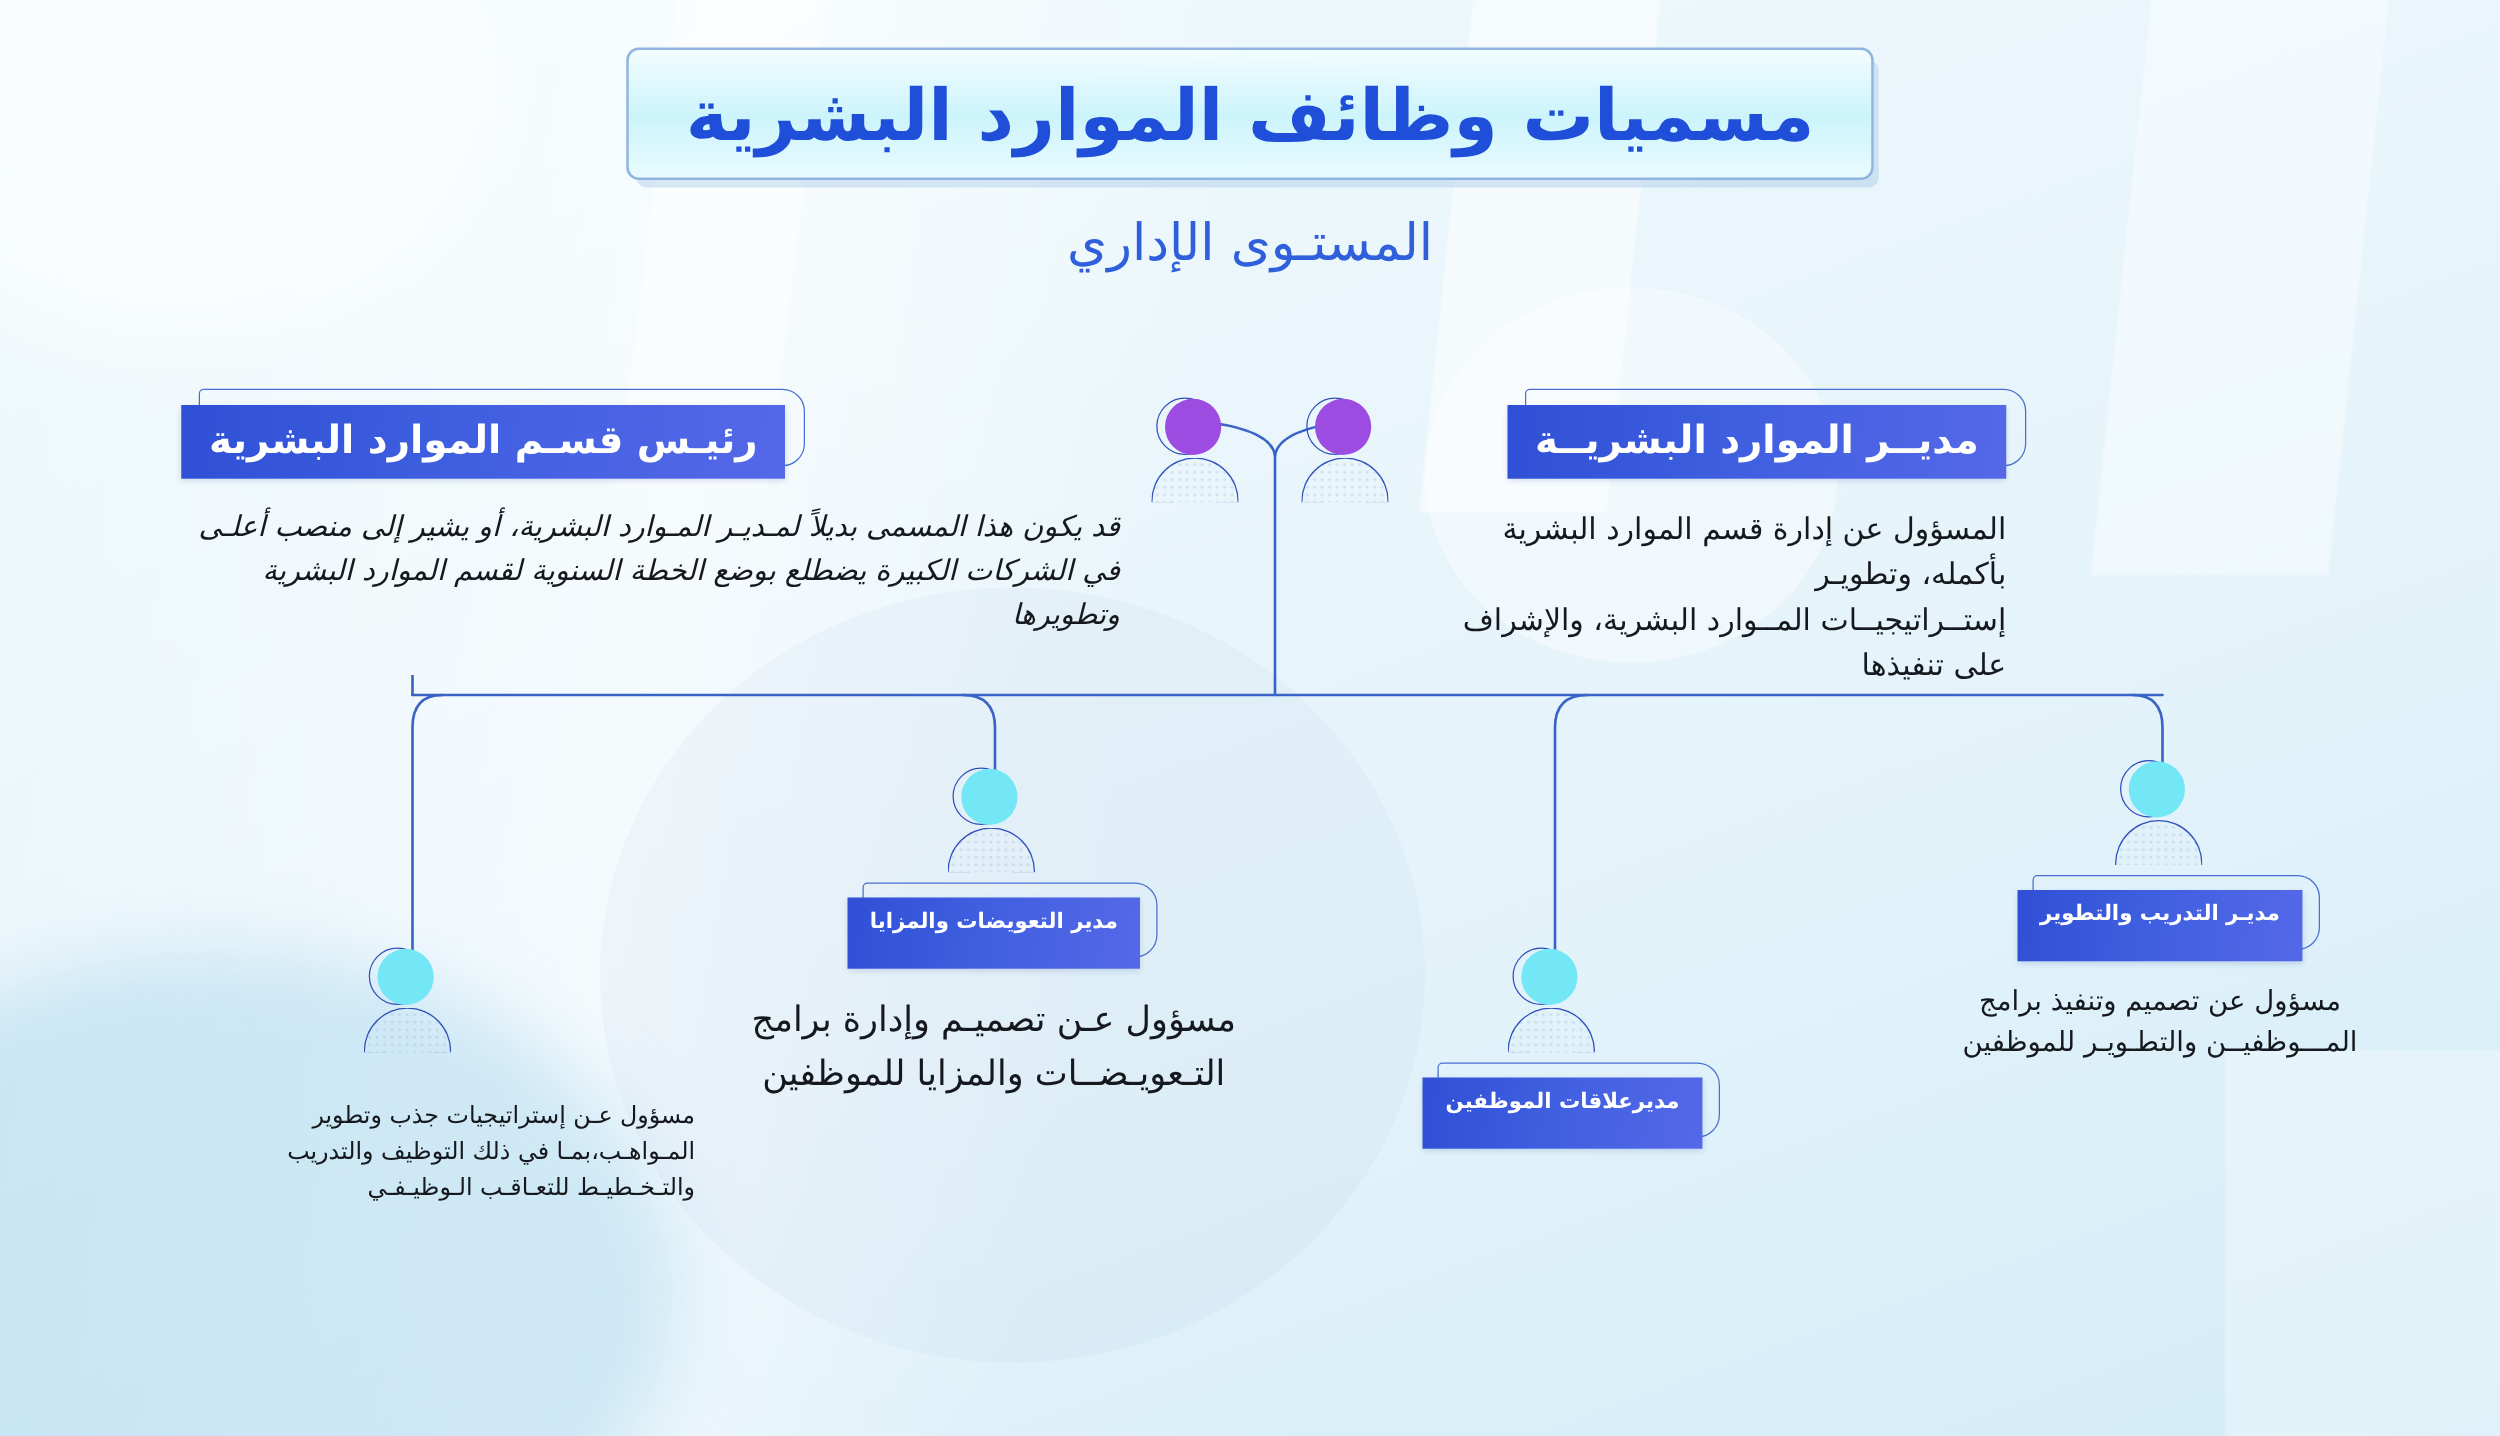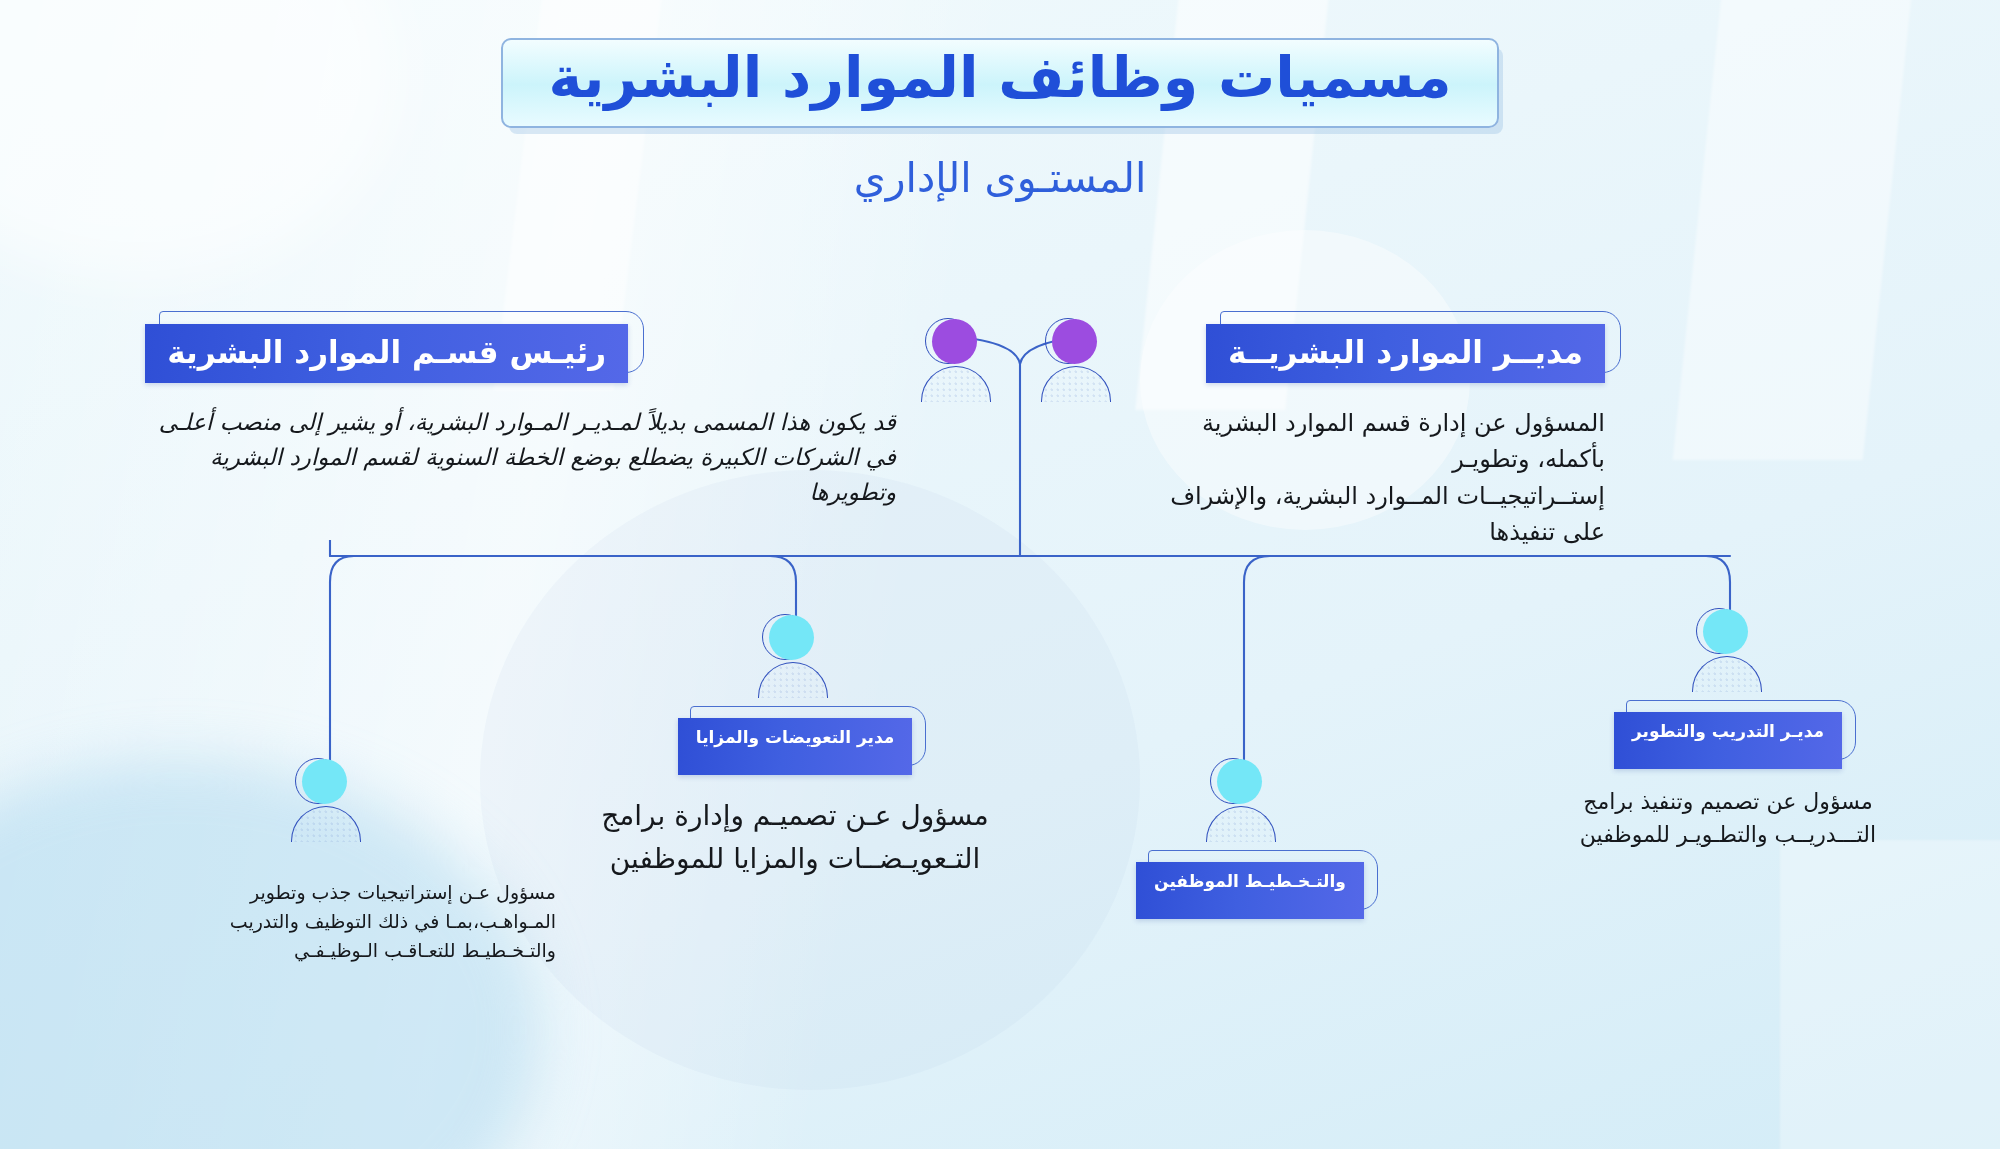--- a/index.html
+++ b/index.html
@@ -22,21 +22,21 @@
   .bg-circle{ position:absolute; border-radius:50%; }
   .bg-soft{ position:absolute; border-radius:50%; filter:blur(28px); }
 
   
   .title-wrap{
     position:absolute; left:0; right:0; top:38px;
     display:flex; flex-direction:column; align-items:center;
   }
   .title-pill{
     position:relative;
-    padding:8px 46px 18px;
+    padding:24px 46px 18px;
     border:2px solid #8fb4e0;
     border-radius:10px;
     background:linear-gradient(180deg,#f2fdff 0%,#ccf4fb 52%,#e8fbff 100%);
     box-shadow:6px 8px 0 -2px rgba(150,190,225,.35);
   }
   .title-pill .t{
     font-size:57px; font-weight:700; color:#1f4fd8;
     letter-spacing:.5px; line-height:1.05; white-space:nowrap;
   }
   .subtitle{
@@ -194,26 +194,26 @@
       <div class="ghost"></div>
       <div class="bar">مدير التعويضات والمزايا</div>
     </div>
     <div class="desc" style="margin-top:20px; font-size:28px; text-align:center;">مسؤول عـن تصميـم وإدارة برامج
 التـعويـضــات والمزايا للموظفين</div>
   </div>
 
   <div class="node" style="left:1040px; top:862px; width:420px; text-align:center;">
     <div class="chip mid">
       <div class="ghost"></div>
-      <div class="bar">والتـخـطيـط الموظفين</div>
+      <div class="bar">مديرعلاقات الموظفين</div>
     </div>
   </div>
 
   <div class="node" style="left:1528px; top:712px; width:400px; text-align:center;">
     <div class="chip mid">
       <div class="ghost"></div>
       <div class="bar">مديـر التدريب والتطوير</div>
     </div>
     <div class="desc" style="margin-top:16px; font-size:22px; text-align:center;">مسؤول عن تصميم وتنفيذ برامج
-التـــدريــب  والتطـويـر للموظفين</div>
+المـــوظفيــن  والتطـويـر للموظفين</div>
   </div>
 
 </div>
 
 </body></html>

